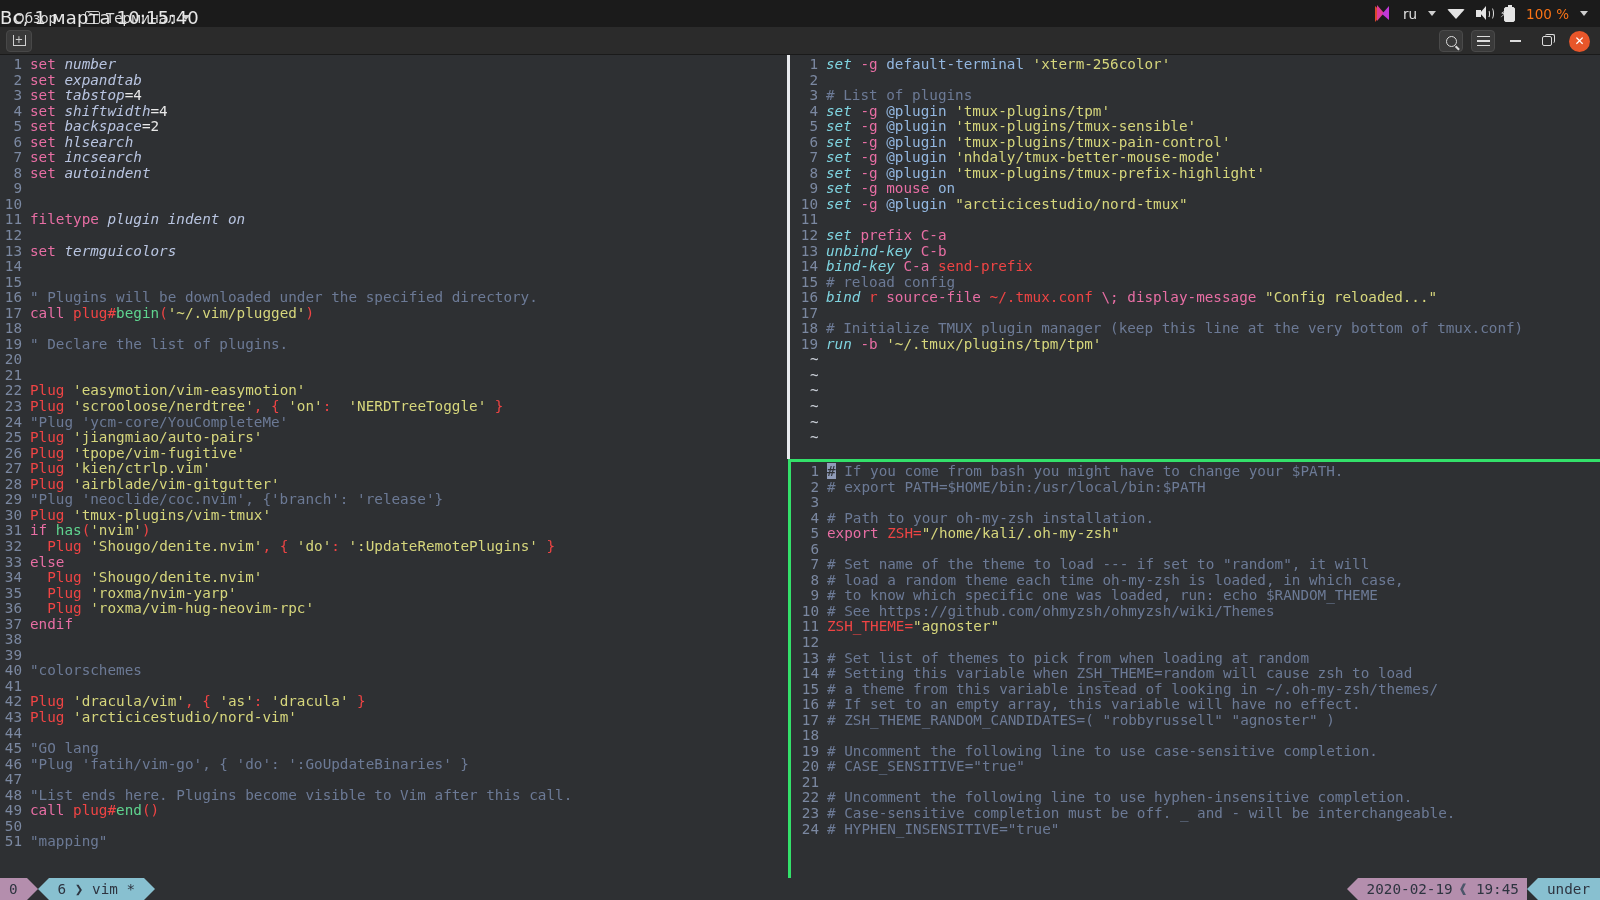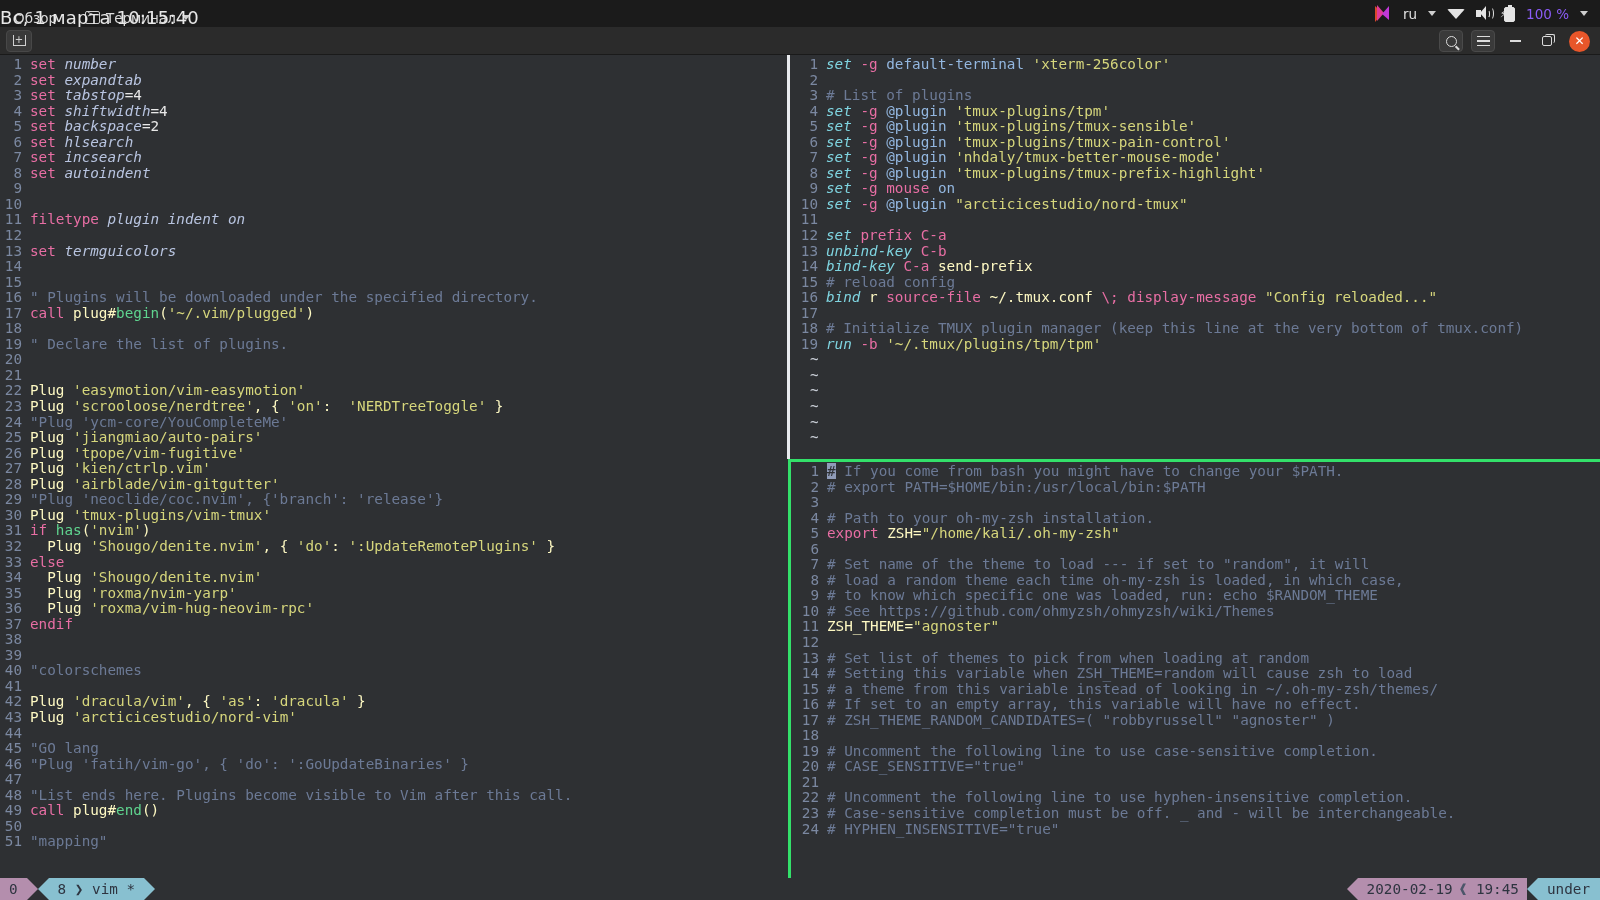--- a/index.html
+++ b/index.html
@@ -160,21 +160,21 @@
   
   .c-com   { color: #6c7a96; }         
   .c-str   { color: #d6d67c; }         
   .c-kw    { color: #e86ea4; }
   .c-id    { color: #b8c4e0; font-style: italic; } 
   .c-fn    { color: #5fd48f; }         
   .c-num   { color: #e8e8e8; }
   .c-cyan  { color: #7fd4e0; font-style: italic; }
   .c-blue  { color: #93b7e0; }
   .c-pink  { color: #e86ea4; }
-  .c-white { color: #fef9c3; }
+  .c-white { color: #ef4444; }
   .c-tilde { color: #c8cdd6; }
 
   .statusline {
     position: absolute; left: 0; right: 0; bottom: 0; height: 15.55px;
     font-family: "DejaVu Sans Mono", monospace; font-size: 14.3px;
     line-height: 15.55px; color: #e5e9f0; white-space: pre;
   }
 
   .vsep {
     position: absolute; background: #e8eaee;
@@ -243,21 +243,21 @@
         <i class="spk"></i>
         <i class="cone"></i>
         <i class="w1"></i>
         <i class="w2"></i>
       </span>
     <span class="bat-icon">
         <i class="bolt">⚡</i>
         <i class="body"></i>
         <i class="cap"></i>
       </span>
-    <span style="color:#8b5cf6;">100 %</span>
+    <span style="color:#f97316;">100 %</span>
     <span class="caret-down"></span>
   </div>
 </div>
 
 <div id="titlebar">
   <div class="newtab-btn">
       <span class="glyph"></span>
     </div>
   <div class="tb-btns">
     <div class="sq-btn">
@@ -316,21 +316,21 @@
       
     </div>
   </div>
 </div>
 
 <div id="tmuxbar">
   <div class="left">
     <span class="seg purple">0</span>
     <span class="arrow-r" style="border-left:11px solid #b48ead;"></span>
     <span class="arrow-r" style="border-left:0; border-right:11px solid #88c0d0;"></span>
-    <span class="seg cyan">8 ❯ vim *</span>
+    <span class="seg cyan">6 ❯ vim *</span>
     <span class="arrow-r" style="border-left:11px solid #88c0d0;"></span>
   </div>
   <div class="right">
     <span class="arrow-l" style="border-right:11px solid #b48ead;"></span>
     <span class="seg purple" style="padding-right:4px;"><span>2020-02-19</span></span>
     <span class="seg purple" style="padding-left:2px; padding-right:8px;"><span style="color:#4c566a;">❰ </span><span>19:45</span></span>
     <span class="arrow-l" style="border-right:11px solid #88c0d0;"></span>
     <span class="seg cyan" style="padding-right:10px;">under</span>
   </div>
 </div>

